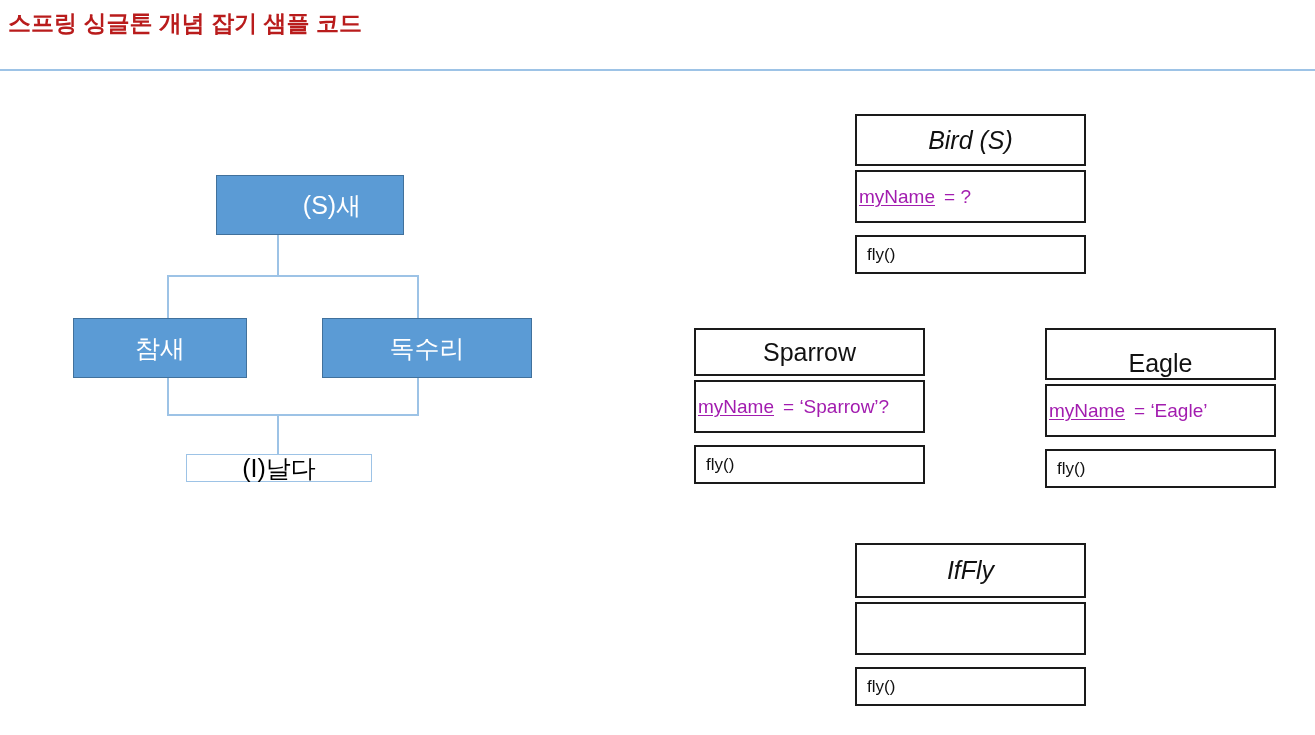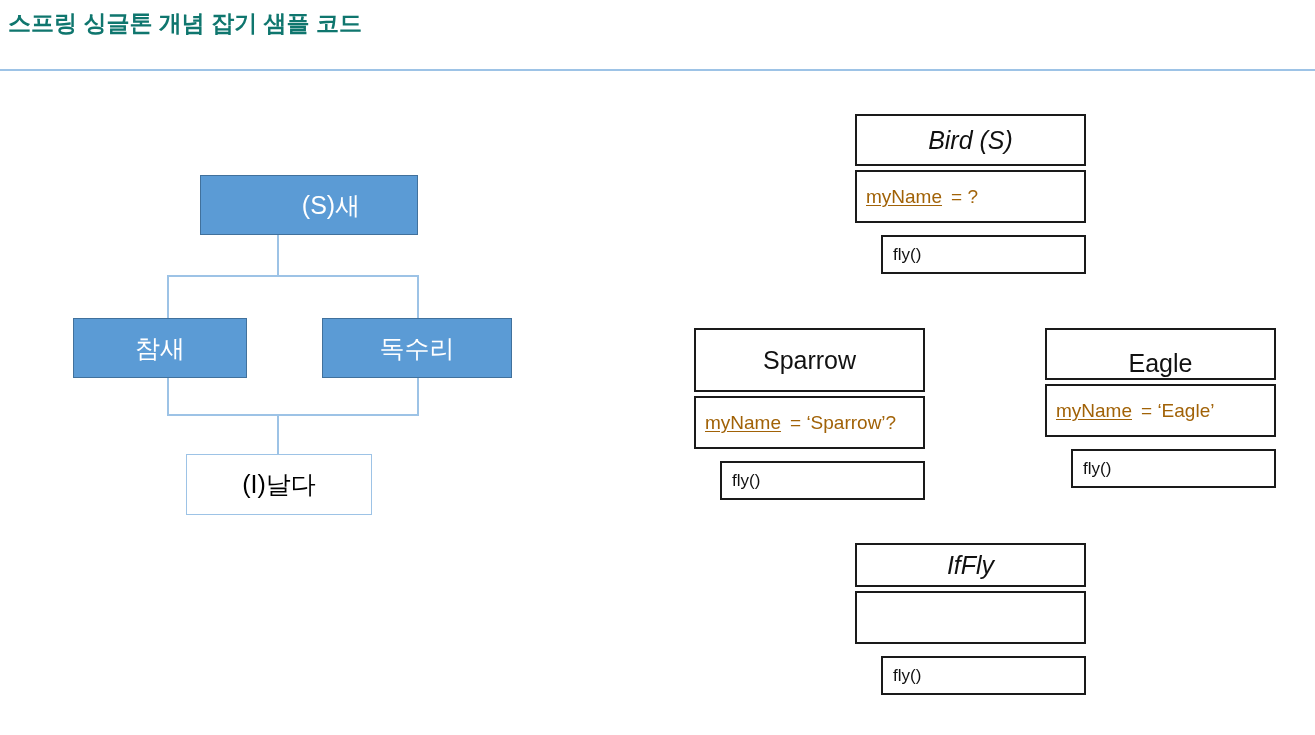--- a/index.html
+++ b/index.html
@@ -22,21 +22,21 @@
 
   
   #page-title {
     position: absolute;
     left: 8px;
     top: 8px;
     font-size: 23px;
     font-weight: bold;
     letter-spacing: 0px;
     white-space: nowrap;
-    color: #0f766e;
+    color: #b91c1c;
   }
   .sp-wrap { position: relative; display: inline-block; }
   .sp-wrap::after {
     content: "";
     position: absolute;
     left: 0;
     right: 0;
     bottom: -1px;
     height: 3px;
     background-image:
@@ -94,30 +94,29 @@
     overflow: hidden;
   }
   .uml-title {
     justify-content: center;
     font-size: 25px;
     color: #111111;
   }
   .uml-title.italic { font-style: italic; }
   .uml-attr {
     justify-content: flex-start;
-    padding-left: 9px;
+    padding-left: 2px;
     font-size: 19px;
-    color: #a16207;
+    color: #a21caf;
   }
   .uml-method {
     justify-content: flex-start;
     padding-left: 10px;
     font-size: 17px;
     color: #111111;
-    margin-left: 26px;
   }
   .attr-name {
     position: relative;
     text-decoration: underline;
     text-underline-offset: 2px;
     margin-right: 9px;
   }
   .squig {
     position: relative;
     display: inline-block;
@@ -151,52 +150,52 @@
     <div class="conn v" style="left:277px; top:235px; height:42px;"></div>
     <div class="conn h" style="left:167px; top:275px; width:252px;"></div>
     <div class="conn v" style="left:167px; top:275px; height:44px;"></div>
     <div class="conn v" style="left:417px; top:275px; height:44px;"></div>
 
     <div class="conn v" style="left:167px; top:377px; height:39px;"></div>
     <div class="conn v" style="left:417px; top:377px; height:39px;"></div>
     <div class="conn h" style="left:167px; top:414px; width:252px;"></div>
     <div class="conn v" style="left:277px; top:414px; height:40px;"></div>
 
-    <div class="orgbox filled" style="left:200px; top:175px; width:218px; height:60px;padding-left:44px;">
+    <div class="orgbox filled" style="left:216px; top:175px; width:188px; height:60px;padding-left:44px;">
       <span>(S)새</span>
     </div>
 
     <div class="orgbox filled" style="left:73px; top:318px; width:174px; height:60px;">
       <span>참새</span>
     </div>
 
-    <div class="orgbox filled" style="left:322px; top:318px; width:190px; height:60px;">
+    <div class="orgbox filled" style="left:322px; top:318px; width:210px; height:60px;">
       <span>독수리</span>
     </div>
 
-    <div class="orgbox hollow" style="left:186px; top:454px; width:186px; height:61px;">
+    <div class="orgbox hollow" style="left:186px; top:454px; width:186px; height:28px;">
       <span>(I)날다</span>
     </div>
   </div>
 
   <div class="uml" style="left:855px; top:114px; width:231px;">
     <div class="uml-sec uml-title italic" style="height:52px;">
       <span>Bird (S)</span>
     </div>
     <div class="uml-sec uml-attr" style="height:53px; margin-top:4px;">
       <span class="attr-name squig">myName</span>
       <span>= ?</span>
     </div>
     <div class="uml-sec uml-method" style="height:39px; margin-top:12px;">
       <span>fly()</span>
     </div>
   </div>
 
   <div class="uml" style="left:694px; top:328px; width:231px;">
-    <div class="uml-sec uml-title" style="height:64px;">
+    <div class="uml-sec uml-title" style="height:48px;">
       <span>Sparrow</span>
     </div>
     <div class="uml-sec uml-attr" style="height:53px; margin-top:4px;">
       <span class="attr-name squig">myName</span>
       <span>= ‘Sparrow’?</span>
     </div>
     <div class="uml-sec uml-method" style="height:39px; margin-top:12px;">
       <span>fly()</span>
     </div>
   </div>
@@ -208,21 +207,21 @@
     <div class="uml-sec uml-attr" style="height:53px; margin-top:4px;">
       <span class="attr-name squig">myName</span>
       <span>= ‘Eagle’</span>
     </div>
     <div class="uml-sec uml-method" style="height:39px; margin-top:12px;">
       <span>fly()</span>
     </div>
   </div>
 
   <div class="uml" style="left:855px; top:543px; width:231px;">
-    <div class="uml-sec uml-title italic" style="height:44px;">
+    <div class="uml-sec uml-title italic" style="height:55px;">
       <span class="squig">IfFly</span>
     </div>
     <div class="uml-sec uml-attr" style="height:53px; margin-top:4px;">
       <span></span>
     </div>
     <div class="uml-sec uml-method" style="height:39px; margin-top:12px;">
       <span>fly()</span>
     </div>
   </div>
 

